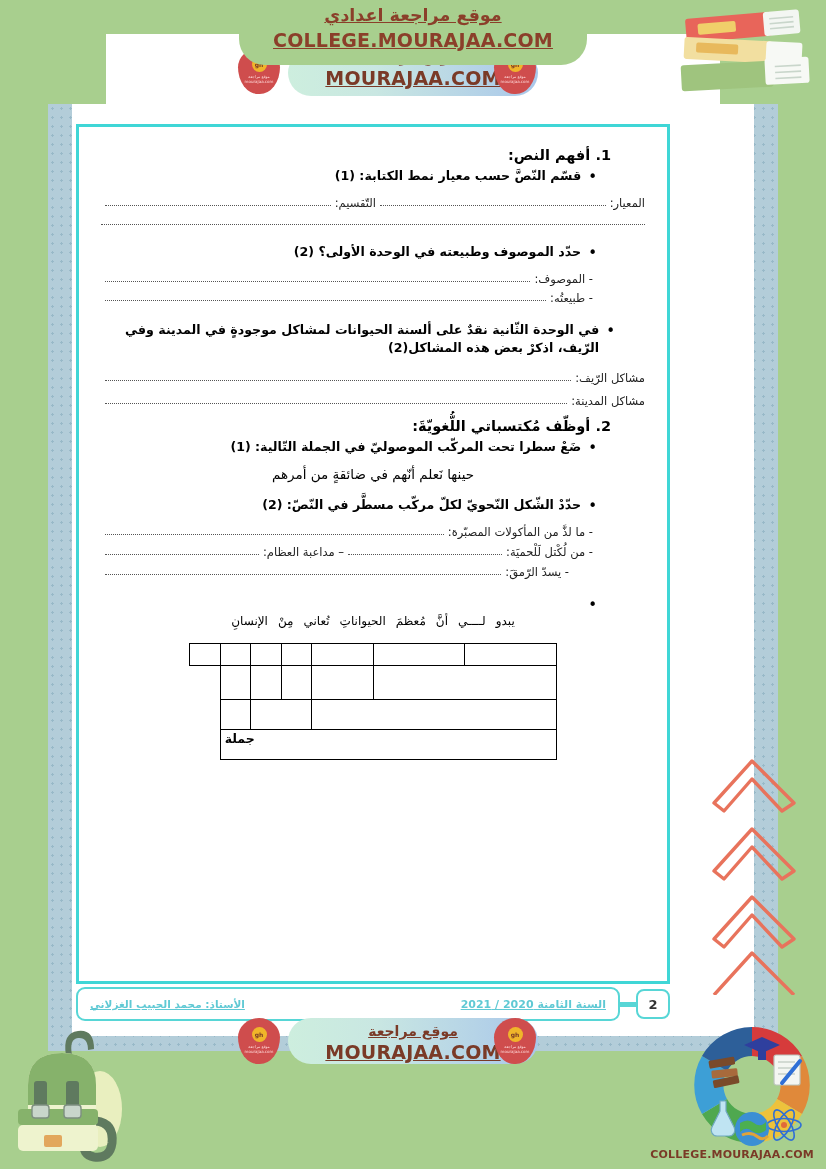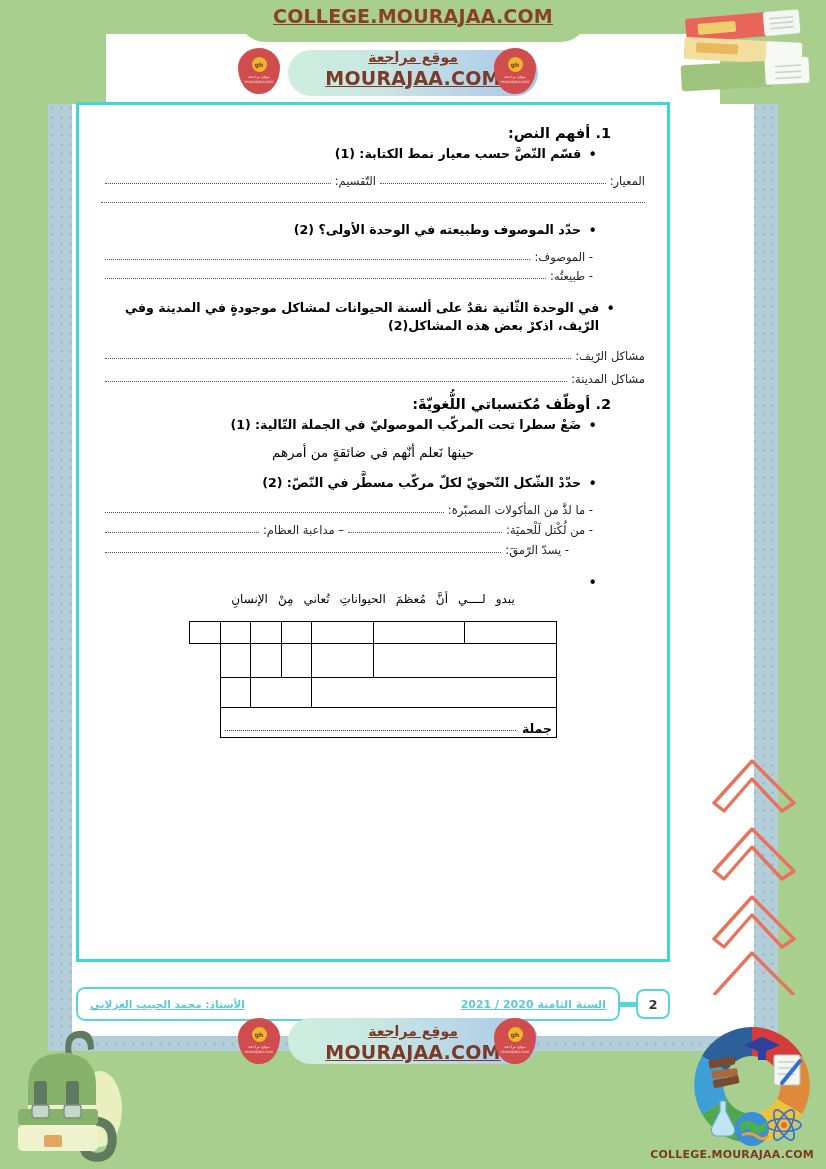--- a/index.html
+++ b/index.html
@@ -146,21 +146,21 @@
     width: 140px; height: 136px; z-index: 35;
   }
   .chevrons {
     position: absolute; right: 26px; top: 745px;
     width: 92px; height: 250px; z-index: 30;
   }
 
   
   .sheet {
     position: absolute;
-    left: 76px; top: 102px;
+    left: 76px; top: 124px;
     width: 594px; height: 860px;
     border: 3px solid #3fd6d6;
     background: #fff;
     z-index: 20;
     padding: 14px 22px 10px;
   }
 
   .ar {
     font-family: "DejaVu Sans", "Liberation Sans", sans-serif;
     color: #000;
@@ -242,21 +242,21 @@
     font-size: 11px;
     vertical-align: bottom;
     padding: 1px 4px;
   }
   .tall { height: 106px; }
   .cell-dots {
     border-bottom: 1.6px dotted #444;
     height: 0; margin: 0 0 5px 0;
   }
   .jumla-cell {
-    display: flex; flex-direction: row;
+    display: flex; flex-direction: column;
     align-items: flex-end; gap: 6px;
   }
   .jumla-cell .jl { font-size: 12.5px; font-weight: 700; white-space: nowrap; }
 
   
   .footer-bar {
     position: absolute;
     left: 76px; bottom: 148px;
     width: 594px; height: 34px;
     z-index: 22;
@@ -336,20 +336,21 @@
     <g fill="none" stroke="#e8735c" stroke-width="3.4" stroke-linejoin="round">
       <path d="M6 58 L44 16 L86 58 L74 66 L44 34 L16 66 Z"></path>
       <path d="M6 126 L44 84 L86 126 L74 134 L44 102 L16 134 Z"></path>
       <path d="M6 194 L44 152 L86 194 L74 202 L44 170 L16 202 Z"></path>
       <path d="M6 250 L44 208 L86 250"></path>
     </g>
   </svg>
 </div>
 
 <div class="top-banner">
+  <div class="l1">موقع مراجعة اعدادي</div>
   <div class="l2">COLLEGE.MOURAJAA.COM</div>
 </div>
 
 <div class="wm-strip"></div>
 <div class="wm-text">
   <div class="a">موقع مراجعة</div>
   <div class="b">MOURAJAA.COM</div>
 </div>
 
 <div class="badge b1">

